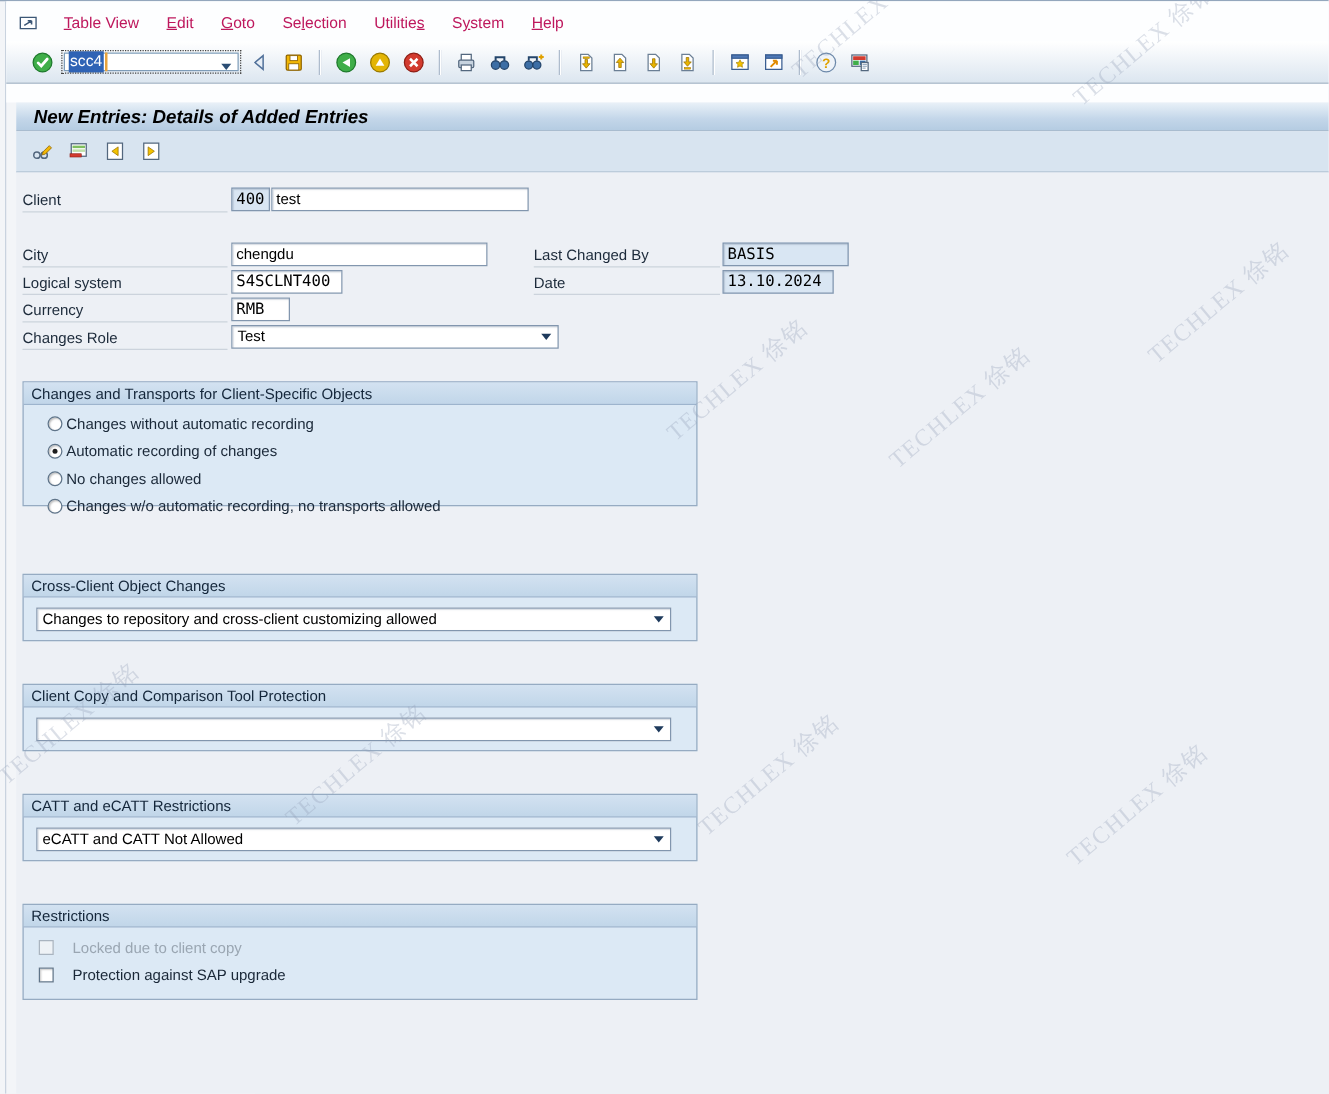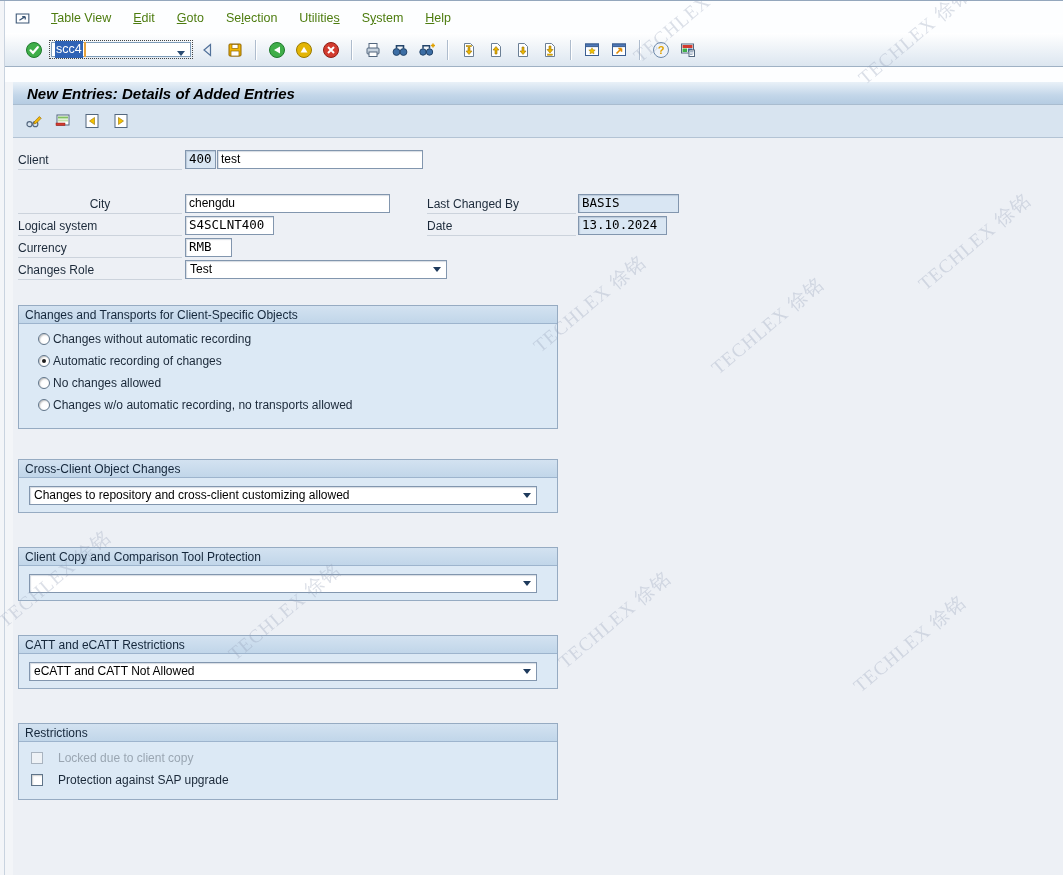--- a/index.html
+++ b/index.html
@@ -7,21 +7,21 @@
        font-family:"Liberation Sans",sans-serif;-webkit-font-smoothing:antialiased;}
   .page{position:relative;width:1063px;height:875px;border-top:1px solid #94a7bd;box-sizing:border-box;}
   .vline-left{position:absolute;left:4px;top:0;bottom:0;width:1px;background:#c9d3df;}
   .chrome{position:absolute;left:5px;top:0;right:0;height:81px;background:#fdfeff;}
 
   
   .menubar{position:absolute;left:5px;top:2px;right:0;height:30px;background:#fdfeff;
            display:flex;align-items:center;}
   .sysicon{margin-left:9px;width:20px;height:18px;display:inline-flex;align-items:center;}
   .menu-items{display:flex;margin-left:6px;}
-  .menu-item{padding:0 11px;font-size:12.5px;color:#4d7c0f;line-height:30px;cursor:default;}
+  .menu-item{padding:0 11px;font-size:12.5px;color:#be185d;line-height:30px;cursor:default;}
   .menu-item u{text-decoration:underline;}
 
   
   .toolbar{position:absolute;left:5px;top:32px;right:0;height:34px;
            background:linear-gradient(#ffffff,#dce6f0);
            border-bottom:1px solid #9fb1c4;display:flex;align-items:center;padding-left:19px;gap:7px;box-sizing:border-box;}
   .tbtn{width:20px;height:20px;display:inline-flex;align-items:center;justify-content:center;background:none;border:none;padding:0;}
   .icon18{width:18px;height:18px;display:block;}
   .sep{width:1px;height:20px;background:#aebccd;border-right:1px solid #ffffff;margin:0 3px;}
 
@@ -263,40 +263,40 @@
         </svg>
     </button>
   </div>
 
   <div class="content"></div>
 
   <div class="flabel" style="left:18px;top:151px;width:164px;">Client</div>
   <div class="fld mono ro" style="left:185px;top:149px;width:31px;">400</div>
   <div class="fld" style="left:217px;top:149px;width:206px;">test</div>
 
-  <div class="flabel" style="left:18px;top:195px;width:164px;text-align:center;">City</div>
+  <div class="flabel" style="left:18px;top:195px;width:164px;">City</div>
   <div class="fld" style="left:185px;top:193px;width:205px;">chengdu</div>
   <div class="flabel" style="left:427px;top:195px;width:149px;">Last Changed By</div>
   <div class="fld mono ro" style="left:578px;top:193px;width:101px;">BASIS</div>
 
   <div class="flabel" style="left:18px;top:217px;width:164px;">Logical system</div>
   <div class="fld mono" style="left:185px;top:215px;width:89px;">S4SCLNT400</div>
   <div class="flabel" style="left:427px;top:217px;width:149px;">Date</div>
   <div class="fld mono ro" style="left:578px;top:215px;width:89px;">13.10.2024</div>
 
   <div class="flabel" style="left:18px;top:239px;width:164px;">Currency</div>
   <div class="fld mono" style="left:185px;top:237px;width:47px;">RMB</div>
 
   <div class="flabel" style="left:18px;top:261px;width:164px;">Changes Role</div>
   <div class="dd" style="left:185px;top:259px;width:262px;">
     <span class="dd-text">Test</span>
     <span class="dd-arrow"></span>
   </div>
 
-  <div class="gbox" style="top:304px;height:124px;">
+  <div class="gbox" style="top:304px;height:100px;">
     <div class="gbox-h">Changes and Transports for Client-Specific Objects</div>
     <div class="gbox-body" style="padding-top:4px;" id="radio-group">
         <div class="opt">
           <span class="radio"></span>
           <span class="optlabel">Changes without automatic recording</span>
         </div>
         <div class="opt">
           <span class="radio checked"></span>
           <span class="optlabel">Automatic recording of changes</span>
         </div>

